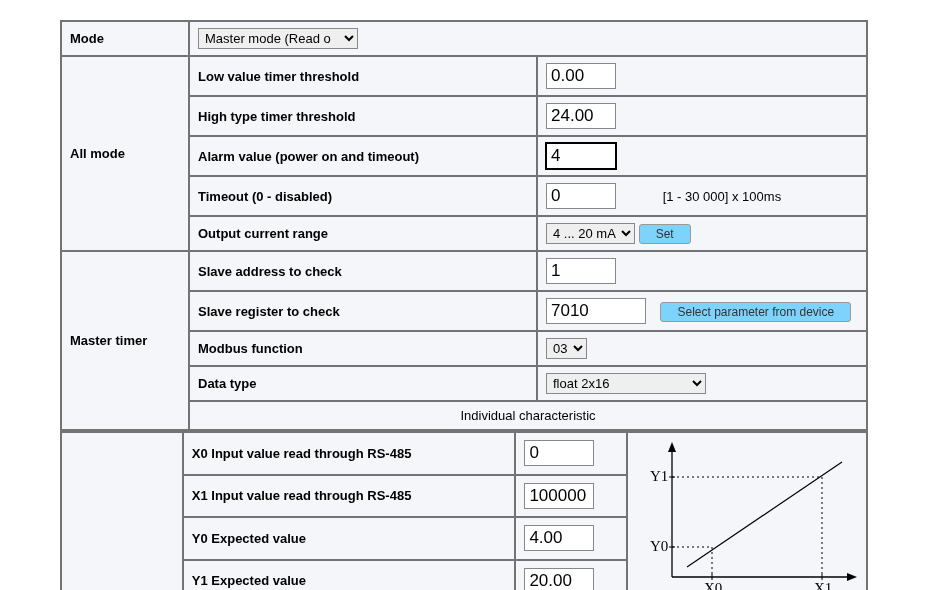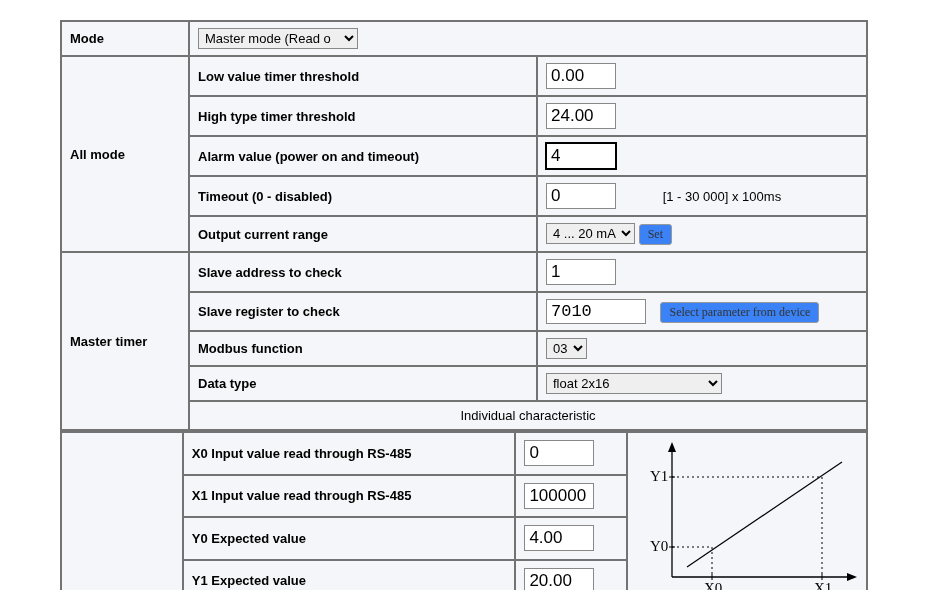--- a/index.html
+++ b/index.html
@@ -40,40 +40,39 @@
     input[type=text] {
       font-family: Verdana, Geneva, sans-serif;
       font-size: 17px;
       padding: 2px 4px;
       border: 1px solid #888;
       background: #fff;
       width: 60px;
     }
     input[type=text].wider {
       width: 90px;
-      font-family: Liberation Mono, monospace;
     }
     input.focused {
       outline: 2px solid #000;
       outline-offset: -1px;
     }
     select {
       font-family: Verdana, Geneva, sans-serif;
       font-size: 13px;
       padding: 1px 2px;
       border: 1px solid #888;
       background: #efefef;
     }
     button {
-      font-family: Liberation Serif, serif;
+      font-family: Liberation Sans, sans-serif;
       font-size: 12px;
-      padding: 2px 8px;
+      padding: 2px 16px;
       border: 1px solid #999;
       border-radius: 3px;
-      background: #3b82f6;
+      background: #7dd3fc;
       color: #333;
       cursor: pointer;
     }
     .hint {
       font-weight: normal;
       margin-left: 6px;
       padding-left: 37px;
     }
     .sectiontitle {
       font-weight: normal;
@@ -172,21 +171,21 @@
     <td class="label">Modbus function</td>
     <td class="valcell">
       <select>
         <option>03</option>
       </select>
     </td>
   </tr>
   <tr>
     <td class="label">Data type</td>
     <td class="valcell">
-      <select style="width:176px">
+      <select style="width:160px">
         <option>float 2x16</option>
       </select>
     </td>
   </tr>
   <tr>
     <td class="sectiontitle" colspan="2">Individual characteristic</td>
   </tr>
 </tbody>
   </table>
 

